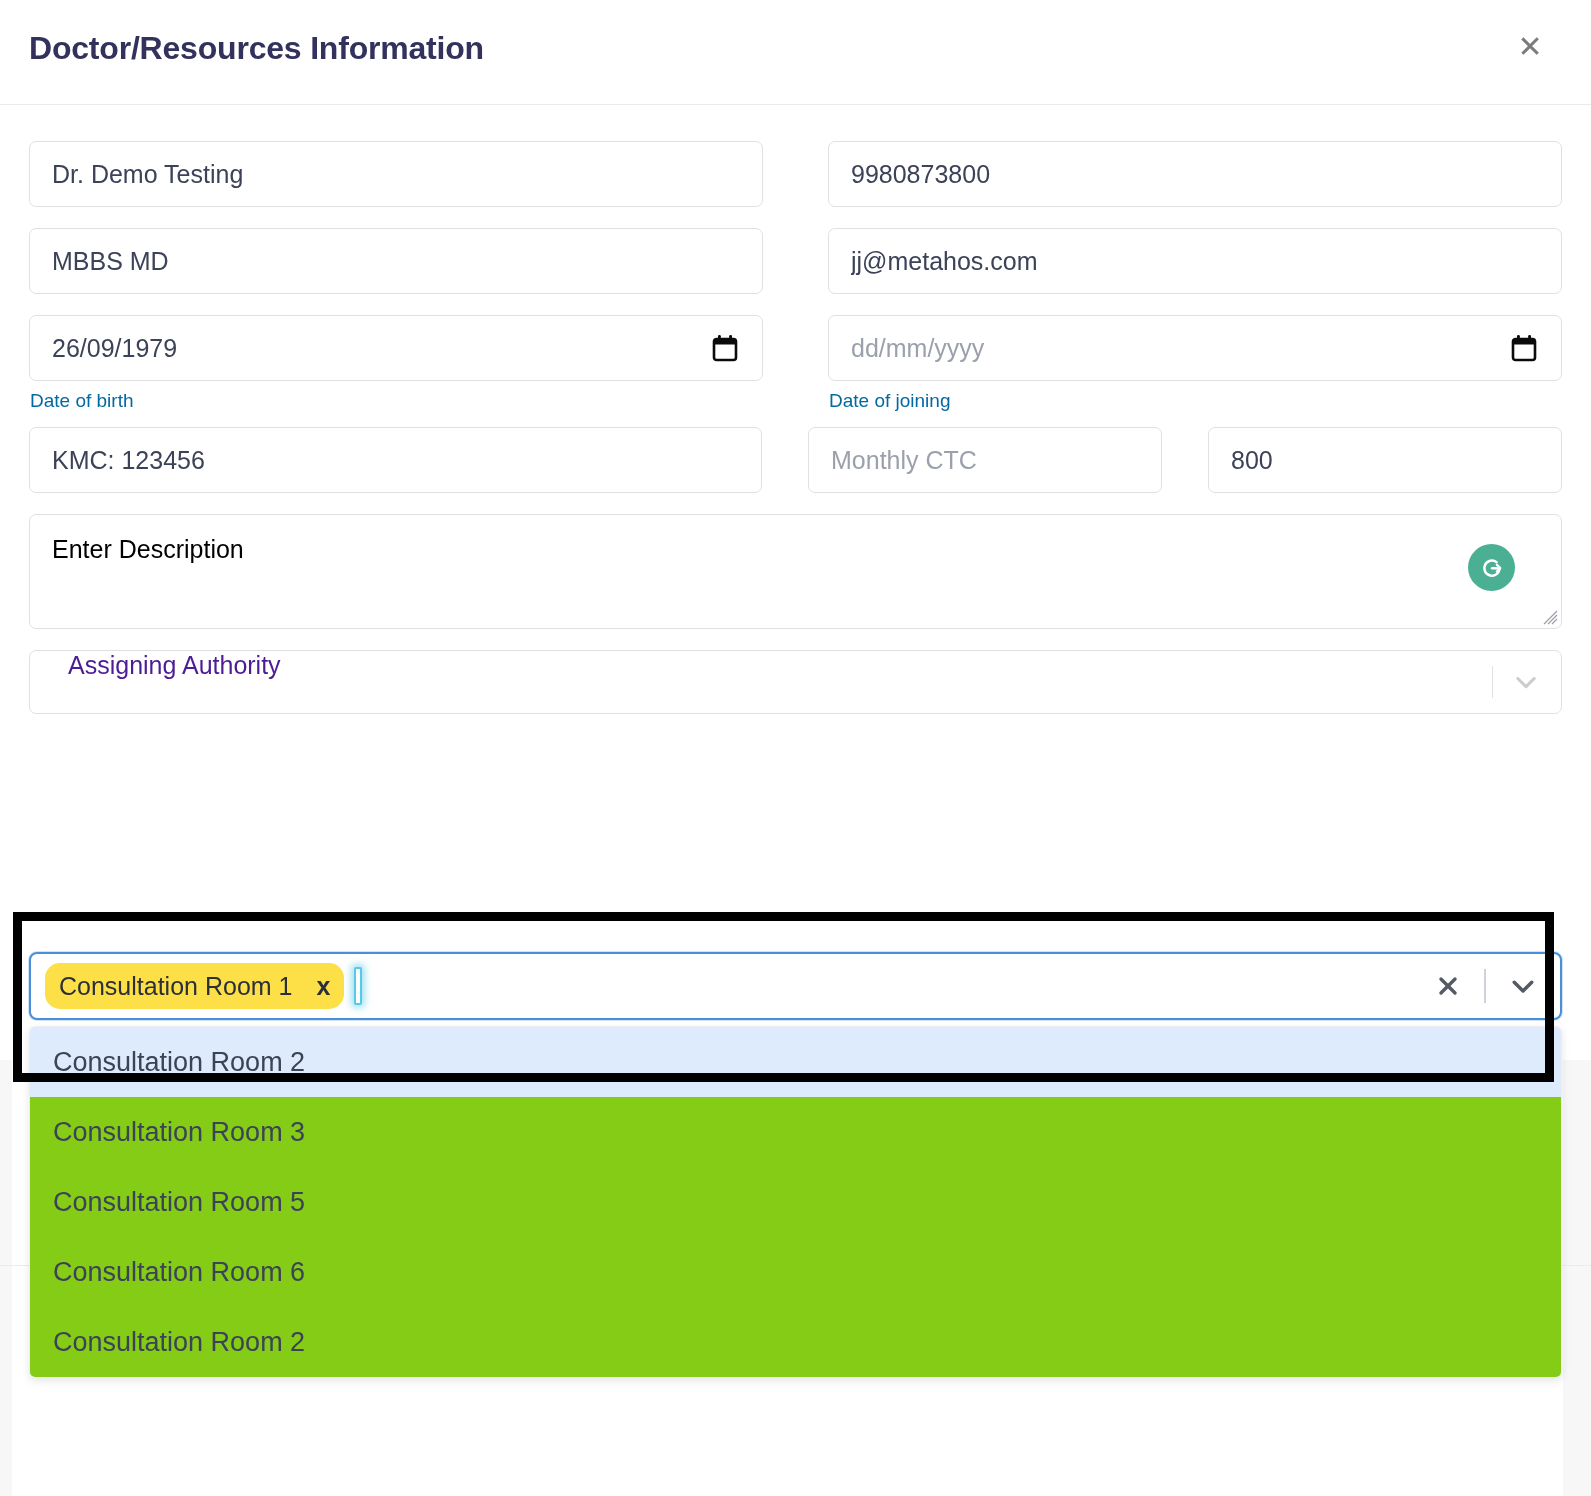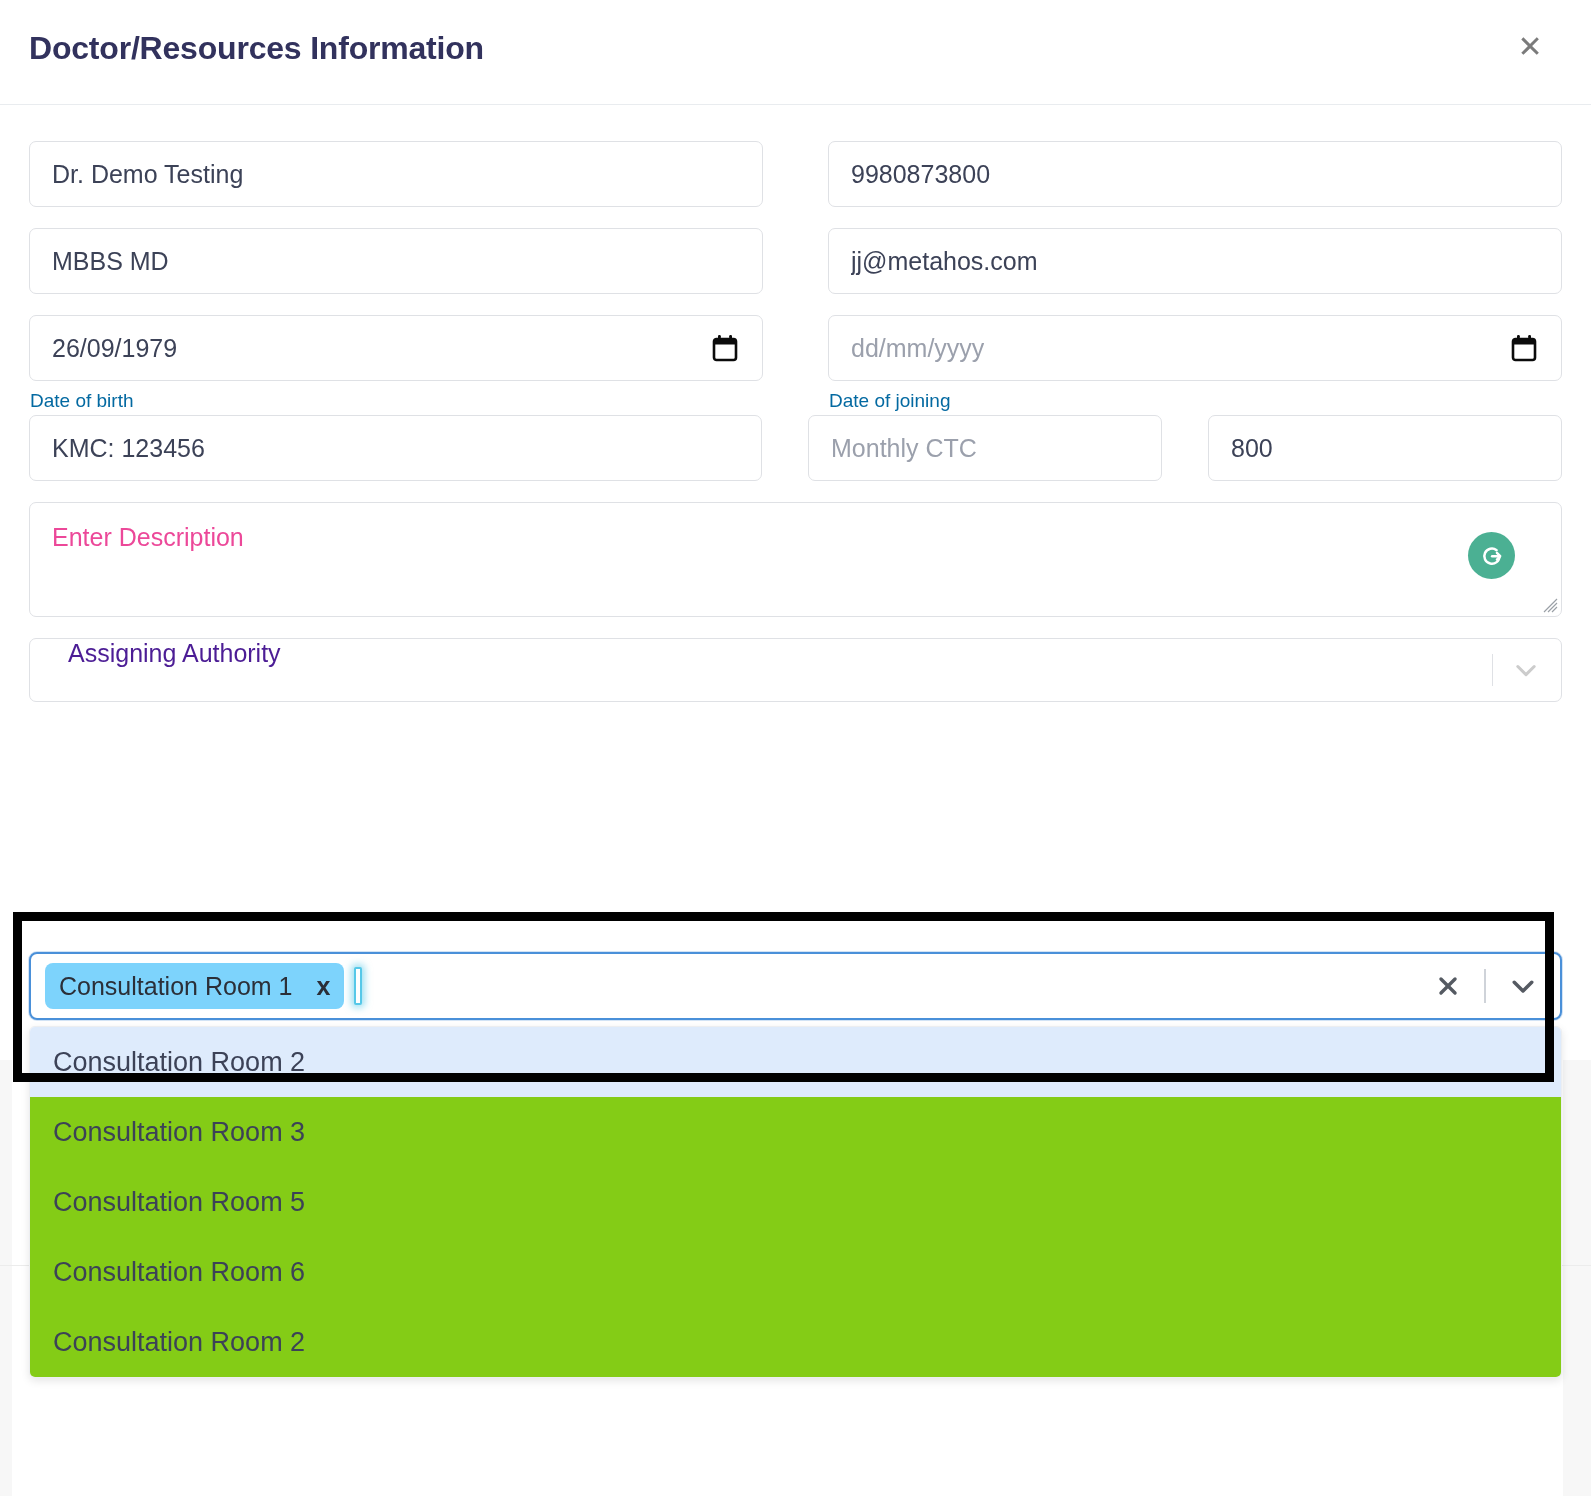--- a/index.html
+++ b/index.html
@@ -115,21 +115,21 @@
     height: 115px;
     border: 1px solid #dfe1e5;
     border-radius: 7px;
     background: #fff;
     margin-bottom: 21px;
   }
   .textarea-ph {
     position: absolute;
     left: 22px; top: 20px;
     font-size: 25px;
-    color: #ec4899;
+    color: #000000;
   }
   .grammarly {
     position: absolute;
     right: 46px; top: 29px;
     width: 47px; height: 47px;
     border-radius: 50%;
     background: #4bb093;
     display: flex; align-items: center; justify-content: center;
   }
   .resize-handle {
@@ -183,22 +183,22 @@
     border-radius: 8px;
     background: #fff;
     display: flex;
     align-items: center;
     padding: 7px 14px;
     box-shadow: 0 0 0 1px rgba(74,144,217,0.25);
   }
   .chip {
     display: inline-flex;
     align-items: center;
-    background: #7dd3fc;
-    border-radius: 8px;
+    background: #fde047;
+    border-radius: 15px;
     height: 46px;
     padding: 0 6px 0 14px;
     margin-right: 6px;
   }
   .chip-label {
     font-size: 25px;
     color: #2b2f38;
     white-space: nowrap;
   }
   .chip-x {
@@ -328,21 +328,21 @@
           <span class="val">MBBS MD</span>
         </div>
       </div>
       <div class="col">
         <div class="field">
           <span class="val">jj@metahos.com</span>
         </div>
       </div>
     </div>
 
-    <div class="row" style="margin-bottom:0;align-items:flex-end;">
+    <div class="row" style="margin-bottom:12px;align-items:flex-end;">
       <div class="col">
         <div class="field">
           <span class="val">26/09/1979</span>
           <span class="date-icon">
             <svg width="26" height="28" viewBox="0 0 26 28" fill="none">
               <rect x="2" y="5" width="22" height="21" rx="2.5" stroke="#0b0b0b" stroke-width="2.6"></rect>
               <rect x="2" y="5" width="22" height="5.5" fill="#0b0b0b"></rect>
               <rect x="6" y="1" width="2.8" height="6" rx="1.2" fill="#0b0b0b"></rect>
               <rect x="17.2" y="1" width="2.8" height="6" rx="1.2" fill="#0b0b0b"></rect>
             </svg>

